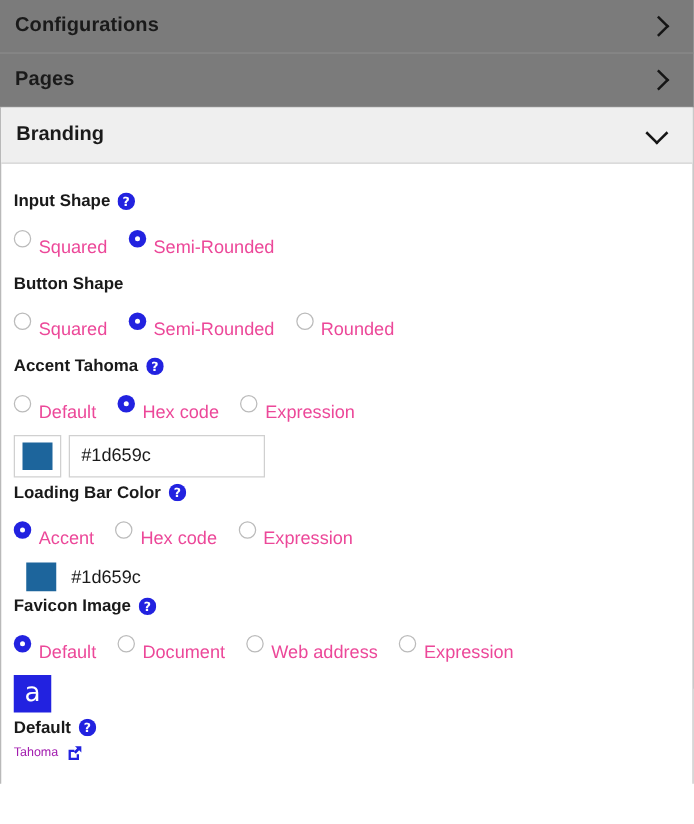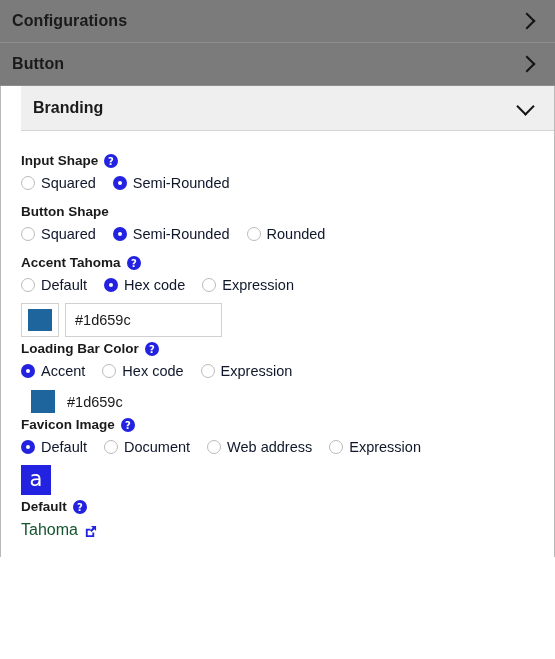--- a/index.html
+++ b/index.html
@@ -73,30 +73,29 @@
   .panel-header {
     height: 45px;
     background: #efefef;
     display: flex;
     align-items: center;
     justify-content: space-between;
     padding: 0 16px 0 12px;
     box-sizing: border-box;
     border-bottom: 1px solid #d4d4d4;
     cursor: pointer;
-    margin-left: 20px;
   }
   .panel-header .title {
     font-size: 16px;
     font-weight: bold;
     color: #1a1a1a;
   }
 
   .panel-body {
-    padding: 22px 0 18px 20px;
+    padding: 22px 0 18px 10px;
     box-sizing: border-box;
   }
 
   
   .field {
     margin-bottom: 13px;
   }
   .field-label {
     font-size: 13.5px;
     font-weight: bold;
@@ -143,21 +142,22 @@
     position: absolute;
     width: 4px;
     height: 4px;
     border-radius: 50%;
     background: #ffffff;
     left: 5px;
     top: 5px;
   }
   .radio-label {
     font-size: 14.5px;
-    color: #0f172a;
+    color: #ec4899;
+    margin-top: 15px;
   }
 
   
   .color-input-row {
     display: flex;
     align-items: center;
     margin-top: 10px;
     margin-bottom: 4px;
   }
   .swatch-box {
@@ -229,22 +229,22 @@
     font-weight: 500;
     margin-top: -1px;
   }
 
   
   .typeface-row {
     display: flex;
     align-items: center;
   }
   .typeface-name {
-    font-size: 16px;
-    color: #14532d;
+    font-size: 10px;
+    color: #a21caf;
     text-align: center;
   }
   .ext-link-icon {
     width: 13px;
     height: 13px;
     margin-left: 6px;
     cursor: pointer;
   }
 
   .spacer-0 { margin-bottom: 0; }
@@ -253,21 +253,21 @@
 <body>
 
 <div class="accordion">
 
   <div class="section-header">
     <span class="title">Configurations</span>
     <span class="chev-right"></span>
   </div>
 
   <div class="section-header">
-    <span class="title">Button</span>
+    <span class="title">Pages</span>
     <span class="chev-right"></span>
   </div>
 
 
   <div class="panel">
 
     <div class="panel-header">
       <span class="title">Branding</span>
       <span class="chev-down"></span>
     </div>

